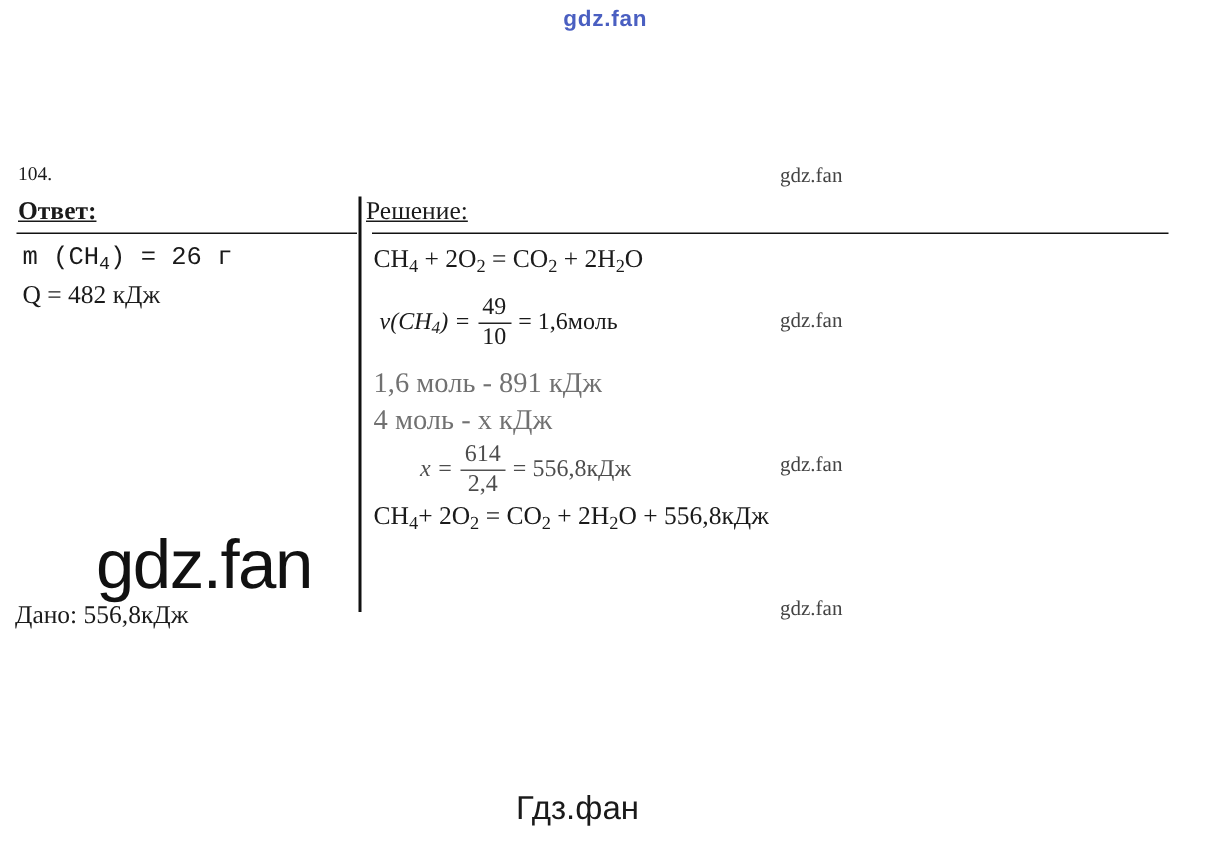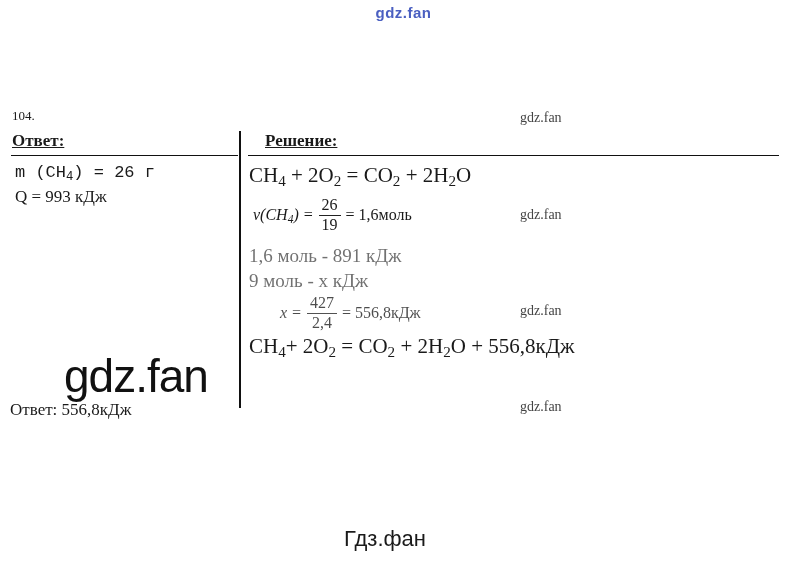--- a/index.html
+++ b/index.html
@@ -71,24 +71,24 @@
   .col-given-head {
     position: absolute;
     left: 12px;
     top: 131px;
     font-size: 17px;
     font-weight: bold;
     text-decoration: underline;
   }
   .col-solution-head {
     position: absolute;
-    left: 265px;
+    left: 244px;
     top: 131px;
     font-size: 17px;
-    font-weight: bold;
+    font-weight: normal;
     text-decoration: underline;
   }
 
   .rule-left {
     position: absolute;
     left: 11px;
     top: 155px;
     width: 227px;
     height: 1px;
     background: #111;
@@ -123,21 +123,21 @@
     position: absolute;
     left: 10px;
     top: 400px;
     font-size: 17px;
     white-space: nowrap;
   }
 
   .eq {
     position: absolute;
     left: 249px;
-    font-size: 21px;
+    font-size: 17px;
     white-space: nowrap;
   }
   .eq-1 { top: 163px; }
   .eq-final { top: 334px; }
 
   sub { font-size: 0.72em; vertical-align: -0.28em; }
 
   .frac-row {
     position: absolute;
     display: flex;
@@ -193,51 +193,51 @@
 <div class="col-solution-head">Решение:</div>
 
 <div class="rule-left"></div>
 <div class="rule-right"></div>
 <div class="divider-vertical"></div>
 
 <div class="given-line given-1">
   <span>m (CH<sub>4</sub>) = 26 г</span>
 </div>
 <div class="given-line given-2">
-  <span>Q = 993 кДж</span>
+  <span>Q = 482 кДж</span>
 </div>
 
 <div class="eq eq-1">
   CH<sub>4</sub> + 2O<sub>2</sub> = CO<sub>2</sub> + 2H<sub>2</sub>O
 </div>
 
 <div class="frac-row f1">
   <span class="italic-var">v(CH<sub>4</sub>)&nbsp;=</span>
   <span class="frac">
-    <span class="num">26</span>
+    <span class="num">49</span>
     <span class="bar"></span>
-    <span class="den">19</span>
+    <span class="den">10</span>
   </span>
   <span>= 1,6моль</span>
 </div>
 
 <div class="prop-line prop-1">1,6 моль -  891 кДж</div>
-<div class="prop-line prop-2">9 моль  -   x кДж</div>
+<div class="prop-line prop-2">4 моль  -   x кДж</div>
 
 <div class="frac-row f2">
   <span class="italic-var">x =</span>
   <span class="frac">
-    <span class="num">427</span>
+    <span class="num">614</span>
     <span class="bar"></span>
     <span class="den">2,4</span>
   </span>
   <span>= 556,8кДж</span>
 </div>
 
 <div class="eq eq-final">
   CH<sub>4</sub>+ 2O<sub>2</sub> = CO<sub>2</sub> + 2H<sub>2</sub>O + 556,8кДж
 </div>
 
 <div class="wm-big">gdz.fan</div>
 
-<div class="answer-line">Ответ: 556,8кДж</div>
+<div class="answer-line">Дано: 556,8кДж</div>
 
 <div class="wm-bottom">Гдз.фан</div>
 
 </body></html>

